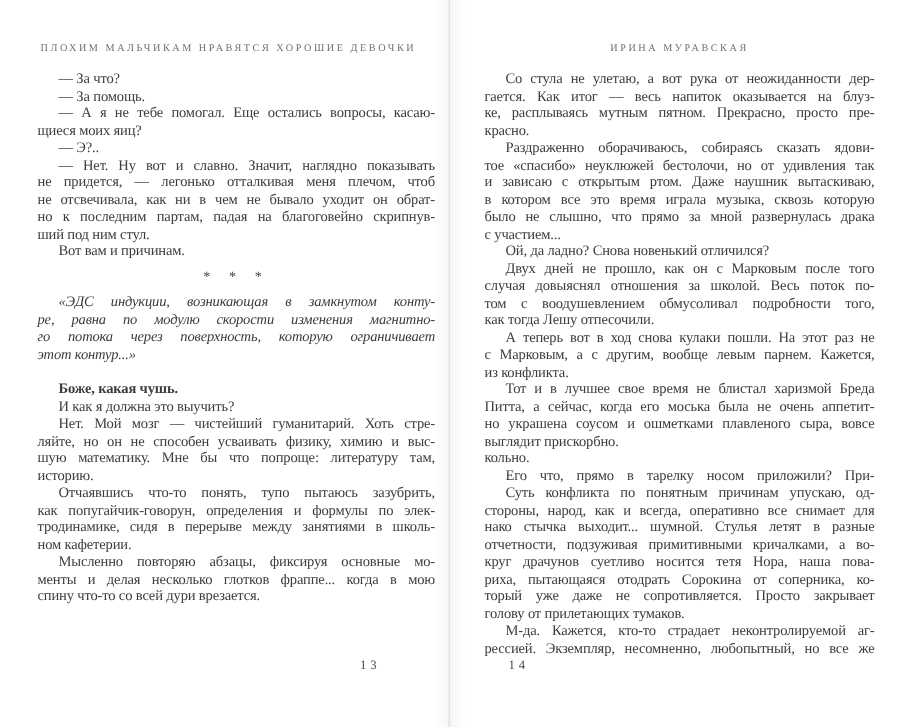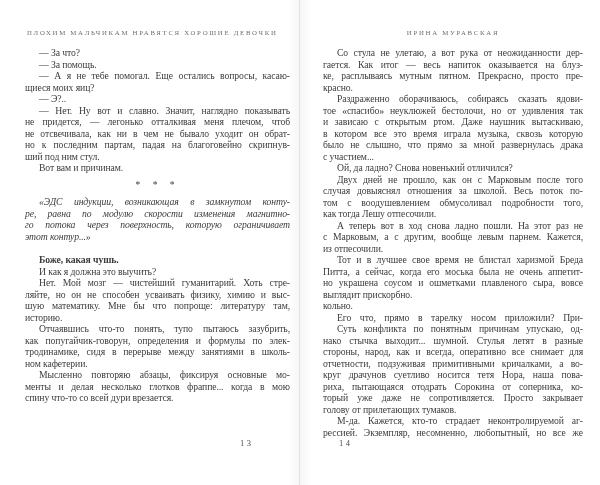--- a/index.html
+++ b/index.html
@@ -140,38 +140,38 @@
         <div class="para">
           <div class="line first plast">Ой, да ладно? Снова новенький отличился?</div>
         </div>
         <div class="para">
           <div class="line first">Двух дней не прошло, как он с Марковым после того</div>
           <div class="line">случая довыяснял отношения за школой. Весь поток по-</div>
           <div class="line">том с воодушевлением обмусоливал подробности того,</div>
           <div class="line plast">как тогда Лешу отпесочили.</div>
         </div>
         <div class="para">
-          <div class="line first">А теперь вот в ход снова ладно пошли. На этот раз не</div>
+          <div class="line first">А теперь вот в ход снова кулаки пошли. На этот раз не</div>
           <div class="line">с Марковым, а с другим, вообще левым парнем. Кажется,</div>
-          <div class="line plast">из отпесочили.</div>
+          <div class="line plast">из конфликта.</div>
         </div>
         <div class="para">
           <div class="line first">Тот и в лучшее свое время не блистал харизмой Бреда</div>
           <div class="line">Питта, а сейчас, когда его моська была не очень аппетит-</div>
           <div class="line">но украшена соусом и ошметками плавленого сыра, вовсе</div>
           <div class="line plast">выглядит прискорбно.</div>
         </div>
         <div class="para">
           <div class="line plast">кольно.</div>
           <div class="line first">Его что, прямо в тарелку носом приложили? При-</div>
         </div>
         <div class="para">
           <div class="line first">Суть конфликта по понятным причинам упускаю, од-</div>
+          <div class="line">стороны, народ, как и всегда, оперативно все снимает для</div>
           <div class="line">нако стычка выходит... шумной. Стулья летят в разные</div>
-          <div class="line">стороны, народ, как и всегда, оперативно все снимает для</div>
           <div class="line">отчетности, подзуживая примитивными кричалками, а во-</div>
           <div class="line">круг драчунов суетливо носится тетя Нора, наша пова-</div>
           <div class="line">риха, пытающаяся отодрать Сорокина от соперника, ко-</div>
           <div class="line">торый уже даже не сопротивляется. Просто закрывает</div>
           <div class="line plast">голову от прилетающих тумаков.</div>
         </div>
         <div class="para">
           <div class="line first">М-да. Кажется, кто-то страдает неконтролируемой аг-</div>
           <div class="line">рессией. Экземпляр, несомненно, любопытный, но все же</div>
         </div>

